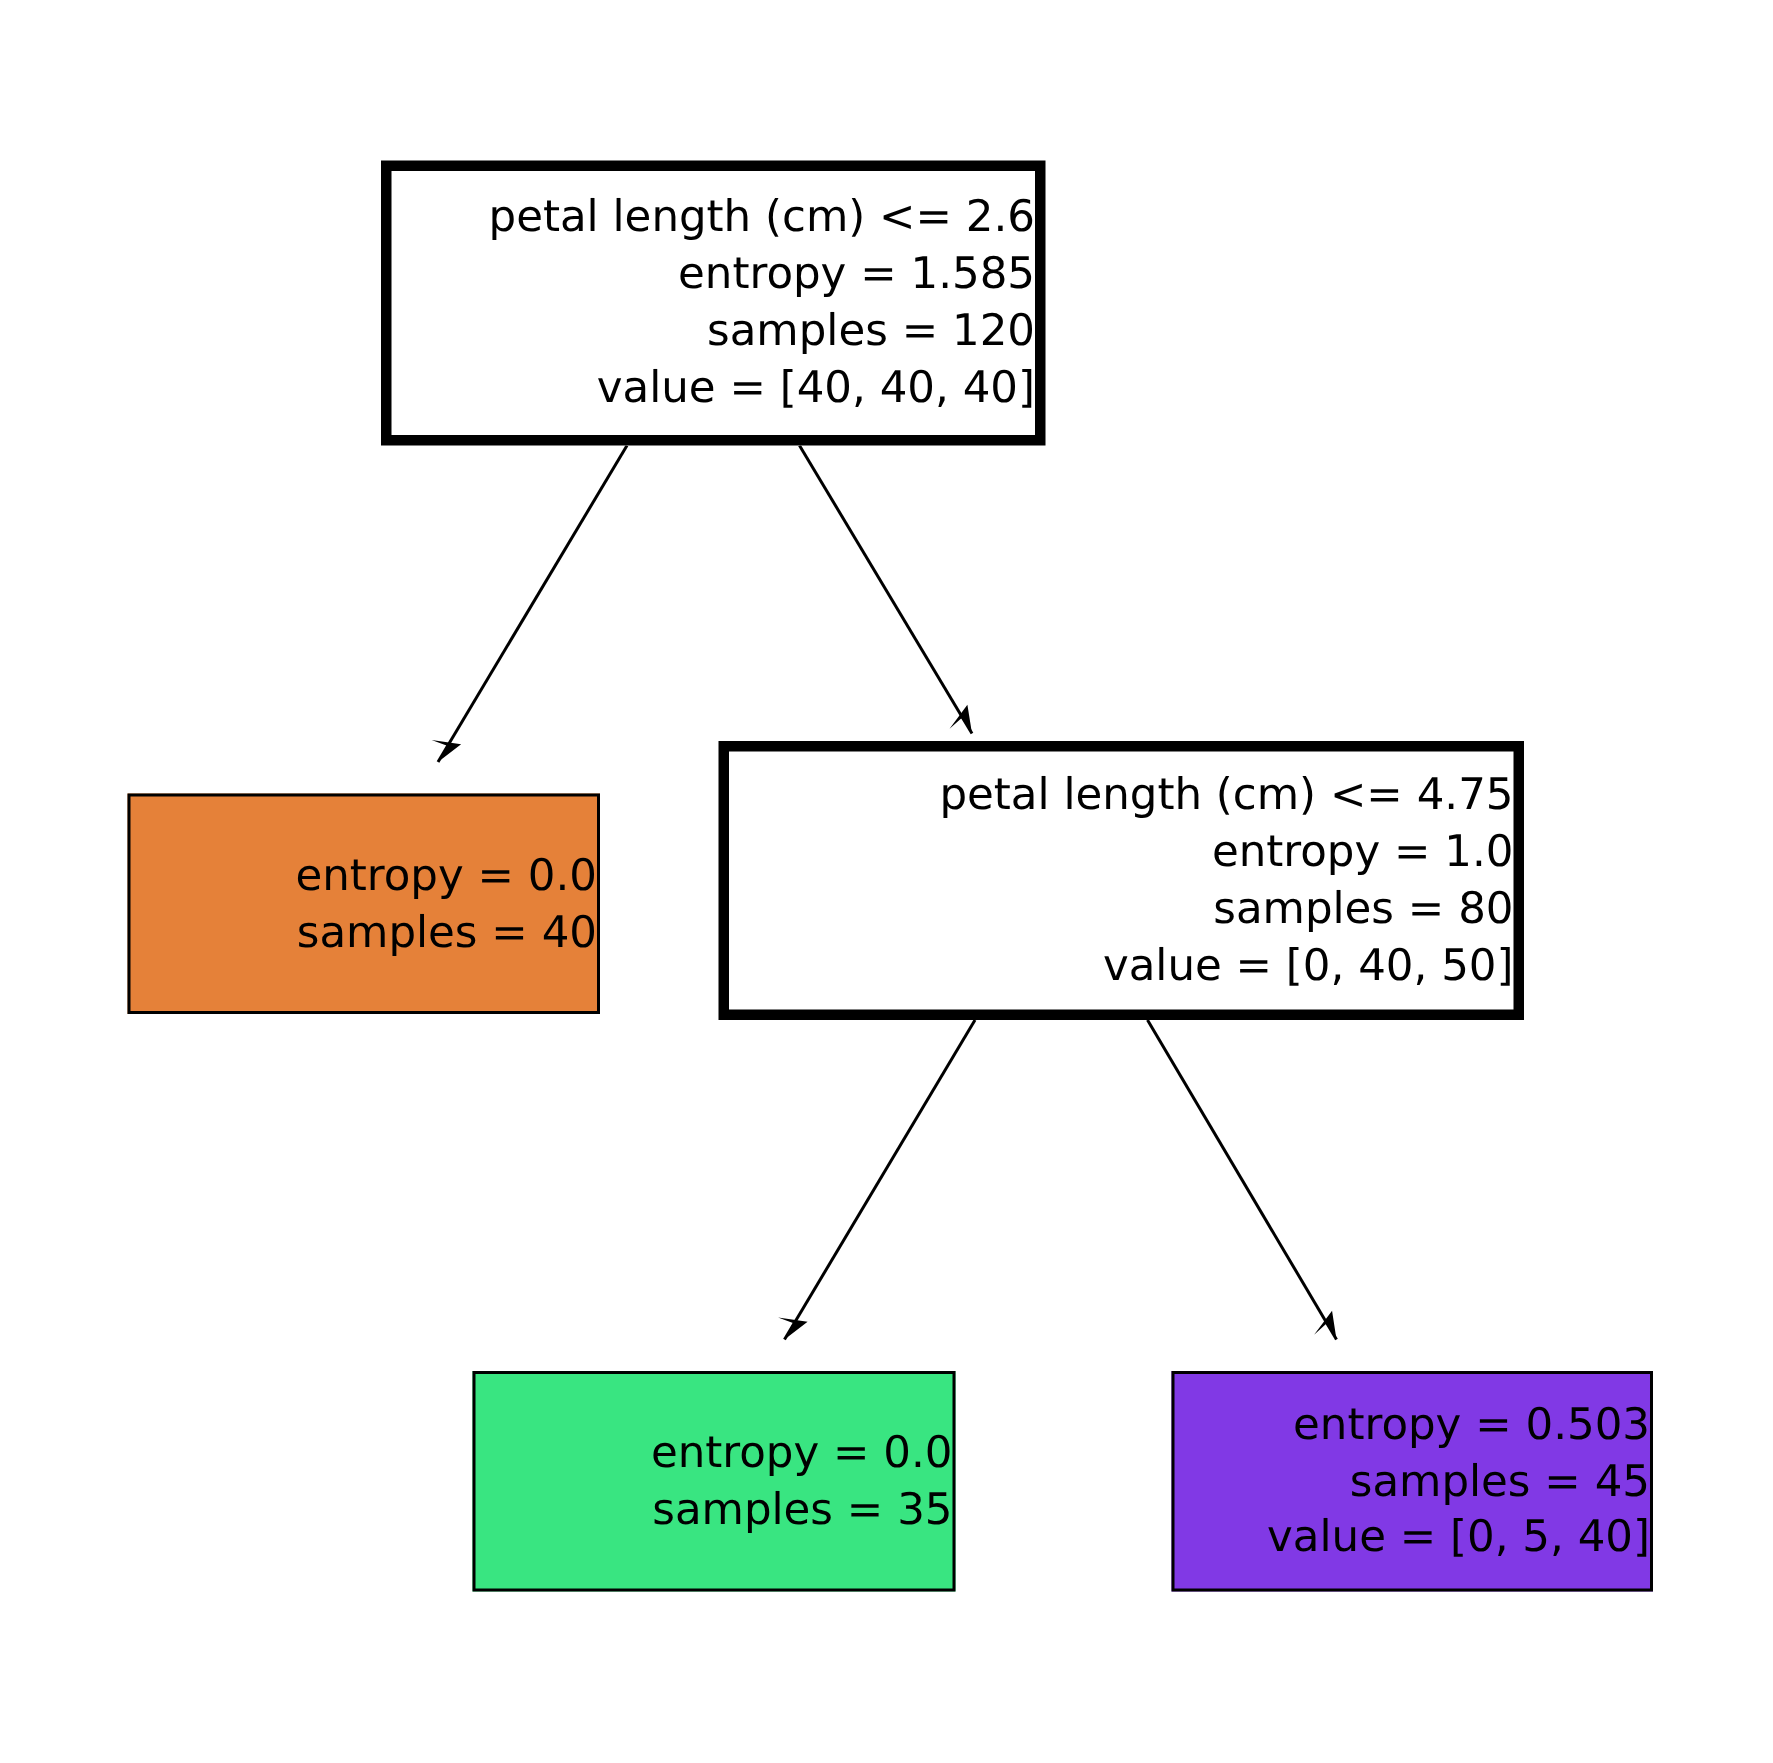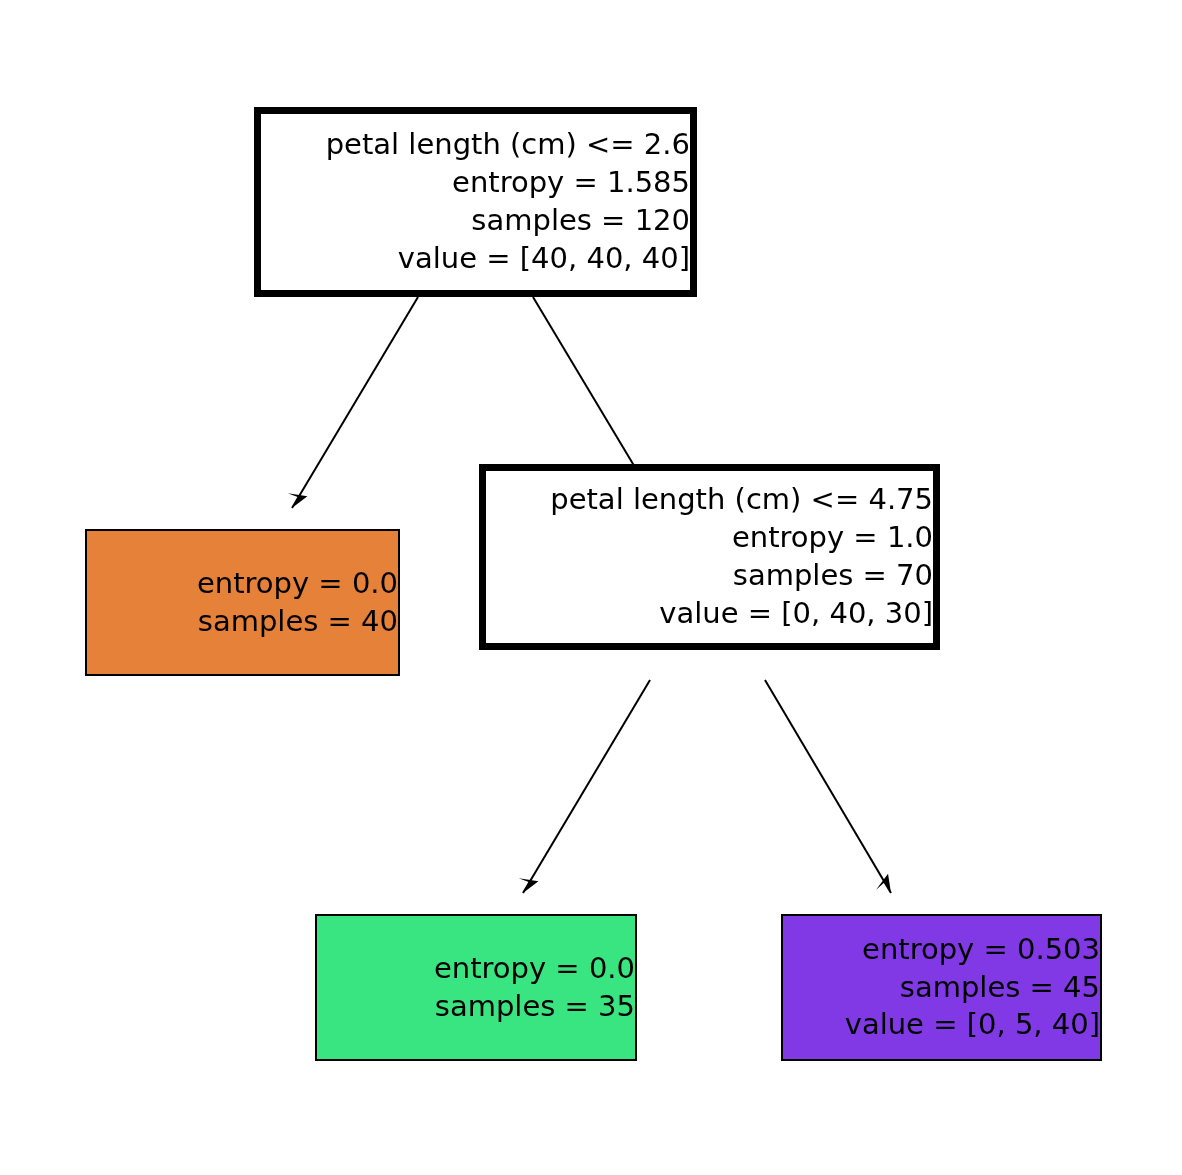--- a/index.html
+++ b/index.html
@@ -71,25 +71,25 @@
       <div class="node" style="left: 254px; top: 107px; width: 443px; height: 190px; background: rgb(255, 255, 255);">
         <span class="line">petal length (cm) &lt;= 2.6</span>
         <span class="line">entropy = 1.585</span>
         <span class="line">samples = 120</span>
         <span class="line">value = [40, 40, 40]</span>
       </div>
       <div class="node leaf" style="left: 85px; top: 513px; width: 315px; height: 147px; background: rgb(229, 129, 57);">
         <span class="line">entropy = 0.0</span>
         <span class="line">samples = 40</span>
       </div>
-      <div class="node" style="left: 479px; top: 464px; width: 461px; height: 186px; background: rgb(255, 255, 255);">
+      <div class="node" style="left: 479px; top: 494px; width: 537px; height: 186px; background: rgb(255, 255, 255);">
         <span class="line">petal length (cm) &lt;= 4.75</span>
         <span class="line">entropy = 1.0</span>
-        <span class="line">samples = 70</span>
-        <span class="line">value = [0, 40, 30]</span>
+        <span class="line">samples = 80</span>
+        <span class="line">value = [0, 40, 50]</span>
       </div>
       <div class="node leaf" style="left: 315px; top: 898px; width: 322px; height: 147px; background: rgb(57, 229, 129);">
         <span class="line">entropy = 0.0</span>
         <span class="line">samples = 35</span>
       </div>
       <div class="node leaf" style="left: 781px; top: 898px; width: 321px; height: 147px; background: rgb(129, 57, 229); padding-left: 36px;">
         <span class="line">entropy = 0.503</span>
         <span class="line">samples = 45</span>
         <span class="line">value = [0, 5, 40]</span>
       </div>

